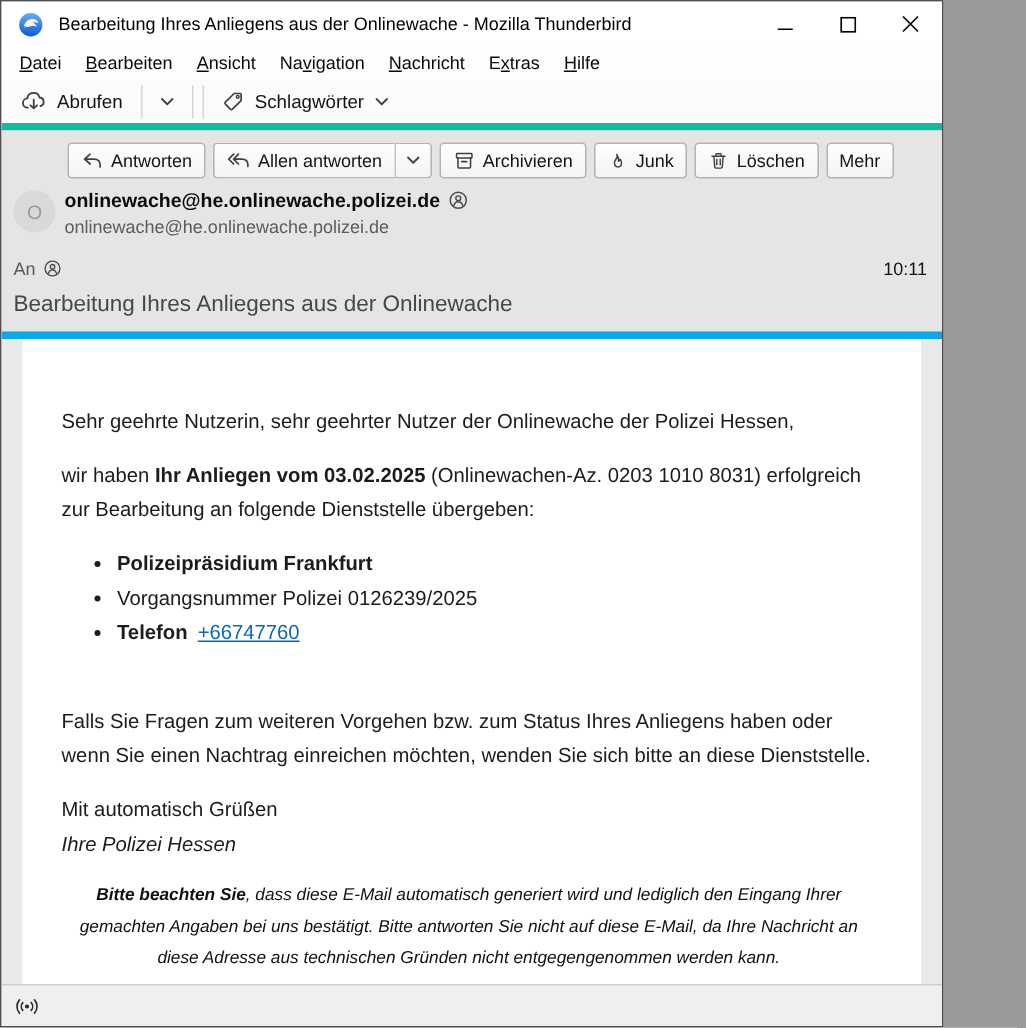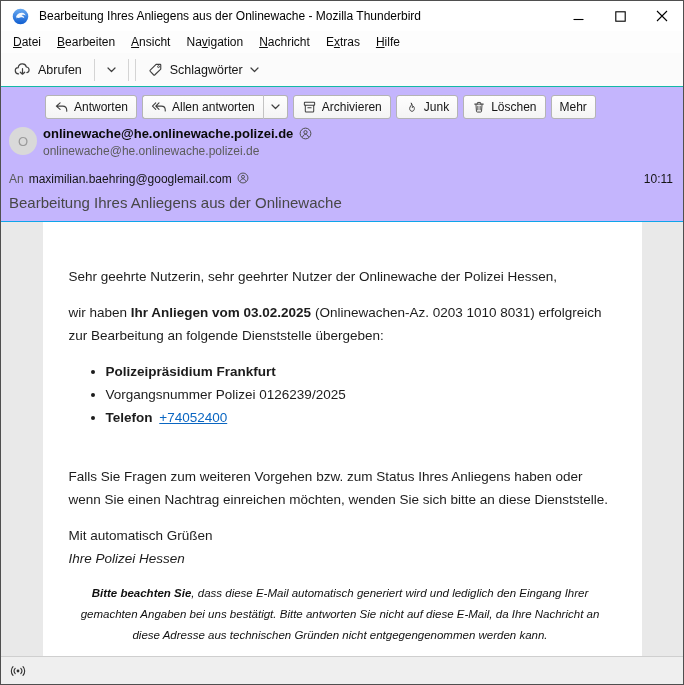--- a/index.html
+++ b/index.html
@@ -1,52 +1,52 @@
 <!DOCTYPE html>
 <html><head>
 <meta charset="utf-8">
 <style>
   html,body{margin:0;padding:0;background:#9a9a9a;font-family:"Liberation Sans","DejaVu Sans",sans-serif;}
   *{box-sizing:border-box;}
-  .window{width:684px;height:685px;background:#fff;border:1px solid #4f4f4f;display:flex;flex-direction:column;overflow:hidden;}
+  .window{width:629px;height:685px;background:#fff;border:1px solid #4f4f4f;display:flex;flex-direction:column;overflow:hidden;}
 
   
   .titlebar{height:30px;background:#ffffff;display:flex;align-items:center;flex:0 0 auto;}
   .tb-logo{width:17px;height:17px;margin:0 10px 0 11px;flex:0 0 auto;}
   .tb-title{font-size:12px;color:#000;flex:1 1 auto;white-space:nowrap;overflow:hidden;}
   .win-controls{display:flex;align-items:stretch;height:100%;flex:0 0 auto;}
   .win-btn{width:42px;display:flex;align-items:center;justify-content:center;background:transparent;border:none;padding:0;}
   .win-btn svg{display:block;}
 
   
   .menubar{height:22px;background:#fdfdfd;display:flex;align-items:center;padding-left:4px;flex:0 0 auto;}
   .menu-item{font-size:12px;color:#0a0a0a;padding:2px 8px;white-space:nowrap;}
   .accel{text-decoration:underline;}
 
   
-  .toolbar{height:34px;background:#fbfbfb;border-bottom:1px solid #14b8a6;display:flex;align-items:center;padding-left:4px;flex:0 0 auto;}
+  .toolbar{height:34px;background:#fbfbfb;border-bottom:5px solid #14b8a6;display:flex;align-items:center;padding-left:4px;flex:0 0 auto;}
   .tbtn{display:inline-flex;align-items:center;gap:7px;height:26px;padding:0 9px;font-size:12.5px;color:#141414;background:transparent;border:none;border-radius:3px;white-space:nowrap;}
   .tsep{width:1px;height:22px;background:#d4d4d4;margin:0 3px;}
   .chev{display:inline-block;}
   .icon15 svg{display:block;}
 
   
-  .msg-card{background:#c4b5fd;border-bottom:1px solid #0ea5e9;flex:0 0 auto;padding-bottom:1px;}
+  .msg-card{background:#e5e5e5;border-bottom:5px solid #0ea5e9;flex:0 0 auto;padding-bottom:1px;}
   .action-row{display:flex;align-items:center;margin:8px 8px 0 44px;white-space:nowrap;}
   .abtn{display:inline-flex;align-items:center;gap:5px;height:24px;padding:0 8px;font-size:12px;color:#141414;background:linear-gradient(#fefefe,#f4f4f4);border:1px solid #b4b4b4;border-radius:3px;margin-right:5px;white-space:nowrap;}
   .split{display:inline-flex;margin-right:5px;}
   .split .abtn{margin-right:0;}
   .split .abtn.main{border-radius:3px 0 0 3px;border-right:none;}
   .split .abtn.chevseg{border-radius:0 3px 3px 0;border-left:1px solid #c3c3c3;padding:0 7px;}
 
   .from-row{position:relative;margin:7px 8px 0 8px;min-height:37px;}
   .avatar{position:absolute;left:0;top:1px;width:28px;height:28px;border-radius:50%;background:#d9d9d9;color:#9a9a9a;font-size:13px;display:flex;align-items:center;justify-content:center;}
   .sender-line1{margin-left:34px;font-size:13px;font-weight:bold;color:#0a0a0a;display:flex;align-items:center;gap:6px;}
   .sender-line2{margin-left:34px;margin-top:3px;font-size:12px;color:#5c5c5c;}
-  .to-row{display:flex;margin:9px 10px 0 8px;font-size:12px;gap:5px;}
+  .to-row{display:flex;align-items:center;margin:9px 10px 0 8px;font-size:12px;gap:5px;}
   .to-label{color:#5a5a5a;}
   .to-address{color:#141414;}
   .to-spacer{flex:1 1 auto;}
   .msg-time{color:#141414;}
   .subject-line{margin:8px 8px 9px 8px;font-size:15px;color:#474747;}
 
   
   .body-pane{flex:1 1 auto;background:#e9e9e9;display:flex;justify-content:center;overflow:hidden;}
   .email-sheet{width:599px;background:#ffffff;padding:43px 30px 20px 26px;font-size:13.5px;line-height:23px;color:#1c1c1c;}
   .email-sheet p{margin:0 0 13px 0;}
@@ -197,41 +197,40 @@
             <circle cx="8" cy="8" r="6.6" stroke="#4a4a4a" stroke-width="1.2" fill="none"></circle>
             <circle cx="8" cy="6.4" r="2" stroke="#4a4a4a" stroke-width="1.2" fill="none"></circle>
             <path d="M4.4 12.2 c.6-2 1.9-3 3.6-3 s3 1 3.6 3" stroke="#4a4a4a" stroke-width="1.2" fill="none" stroke-linecap="round"></path>
           </svg>
       </div>
       <div class="sender-line2">onlinewache@he.onlinewache.polizei.de</div>
     </div>
 
     <div class="to-row">
       <span class="to-label">An</span>
-      <span class="to-address">maximilian.baehring@googlemail.com</span>
       <svg width="12" height="12" viewBox="0 0 16 16">
           <circle cx="8" cy="8" r="6.6" stroke="#4a4a4a" stroke-width="1.2" fill="none"></circle>
           <circle cx="8" cy="6.4" r="2" stroke="#4a4a4a" stroke-width="1.2" fill="none"></circle>
           <path d="M4.4 12.2 c.6-2 1.9-3 3.6-3 s3 1 3.6 3" stroke="#4a4a4a" stroke-width="1.2" fill="none" stroke-linecap="round"></path>
         </svg>
       <span class="to-spacer"></span>
       <span class="msg-time">10:11</span>
     </div>
 
     <div class="subject-line">Bearbeitung Ihres Anliegens aus der Onlinewache</div>
   </div>
 
   <div class="body-pane">
     <div class="email-sheet">
       <p>Sehr geehrte Nutzerin, sehr geehrter Nutzer der Onlinewache der Polizei Hessen,</p>
       <p><span>wir haben </span><b>Ihr Anliegen vom 03.02.2025</b><span> (Onlinewachen-Az. 0203 1010 8031) erfolgreich zur Bearbeitung an folgende Dienststelle übergeben:</span></p>
       <ul>
         <li><b>Polizeipräsidium Frankfurt</b></li>
         <li>Vorgangsnummer Polizei 0126239/2025</li>
-        <li><b class="b3b">Telefon</b> <a class="mail-link">+74052400</a></li>
+        <li><b class="b3b">Telefon</b> <a class="mail-link">+66747760</a></li>
       </ul>
       <p>Falls Sie Fragen zum weiteren Vorgehen bzw. zum Status Ihres Anliegens haben oder wenn Sie einen Nachtrag einreichen möchten, wenden Sie sich bitte an diese Dienststelle.</p>
       <p><span>Mit automatisch Grüßen</span><br><span class="sig">Ihre Polizei Hessen</span></p>
       <p class="disclaimer"><span class="db">Bitte beachten Sie</span><span>, dass diese E-Mail automatisch generiert wird und lediglich den Eingang Ihrer gemachten Angaben bei uns bestätigt. Bitte antworten Sie nicht auf diese E-Mail, da Ihre Nachricht an diese Adresse aus technischen Gründen nicht entgegengenommen werden kann.</span></p>
     </div>
   </div>
 
   <div class="statusbar">
     <svg width="18" height="16" viewBox="0 0 16 16">
       <circle cx="8" cy="8" r="1.4" fill="#2e2e2e"></circle>

